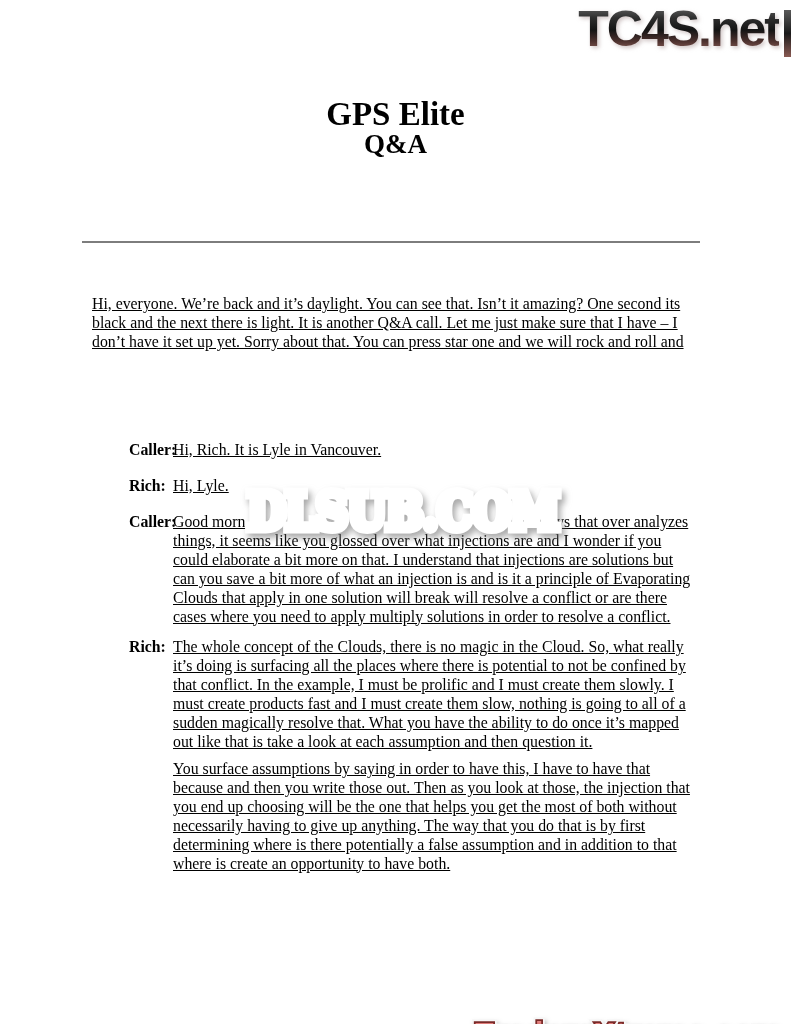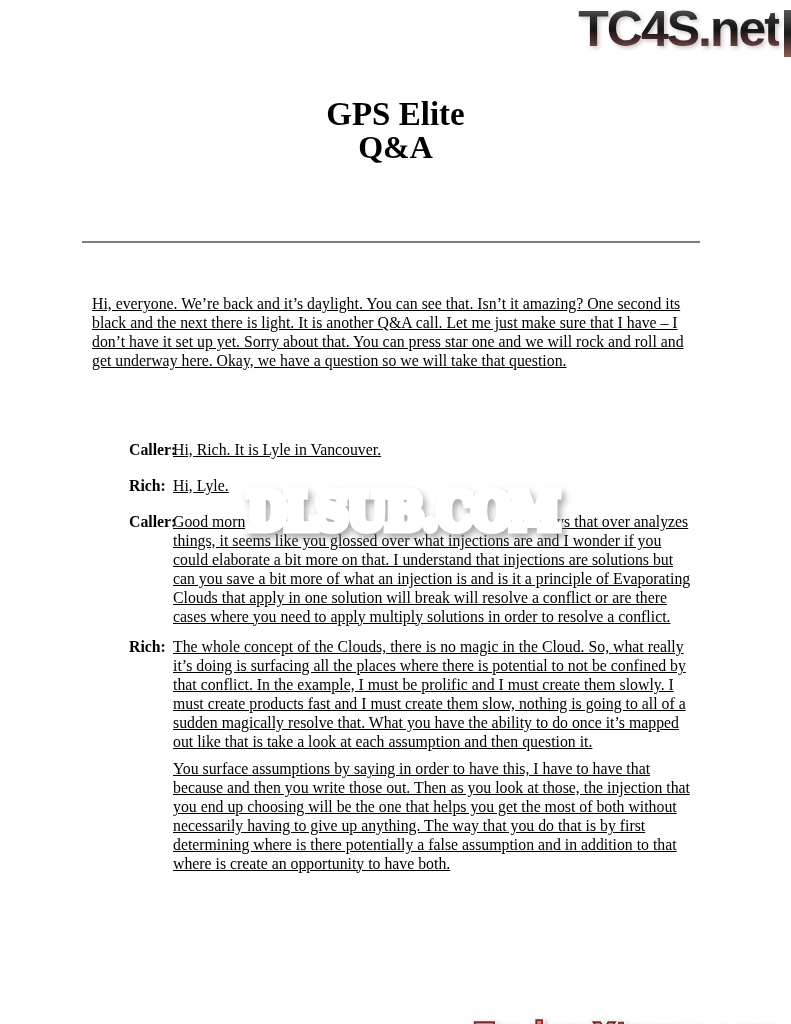--- a/index.html
+++ b/index.html
@@ -21,21 +21,21 @@
   }
   .tc4s-edge {
     position:absolute; top:10px; right:0; width:7px; height:47px;
     background:linear-gradient(180deg,#5a5a5a 0%,#1a1a1a 50%,#8a5a53 100%);
   }
 
   
   .title    { position:absolute; top:96px;  left:0; right:0; text-align:center;
               font-weight:bold; font-size:33px; line-height:1.1; }
   .subtitle { position:absolute; top:130px; left:0; right:0; text-align:center;
-              font-weight:bold; font-size:32px; line-height:1.1; }
+              font-weight:bold; font-size:27px; line-height:1.1; }
   .date     { position:absolute; top:172px; left:0; right:0; text-align:center;
               font-size:19px; line-height:1.1; }
 
   .rule { position:absolute; top:241px; left:82px; width:618px; height:0;
           border-top:2px solid #7d7d7d; }
 
   
   .bodytext { font-size:15.8px; line-height:18.9px;text-decoration:underline; }
   .tline { white-space:nowrap; }
 
@@ -97,21 +97,20 @@
 
   <div class="title">GPS Elite</div>
   <div class="subtitle">Q&amp;A</div>
 
   <div class="rule"></div>
 
   <div class="intro bodytext">
       <div class="tline">Hi, everyone. We’re back and it’s daylight. You can see that. Isn’t it amazing? One second its</div>
       <div class="tline">black and the next there is light. It is another Q&amp;A call. Let me just make sure that I have – I</div>
       <div class="tline">don’t have it set up yet. Sorry about that. You can press star one and we will rock and roll and</div>
-      <div class="tline">get underway here. Okay, we have a question so we will take that question.</div>
     </div>
 
   <div class="turn bodytext" style="top:441px">
     <span class="label">Caller:</span>
     <div class="speech">
         <div class="tline">Hi, Rich. It is Lyle in Vancouver.</div>
       </div>
   </div>
 
   <div class="turn bodytext" style="top:477px">

